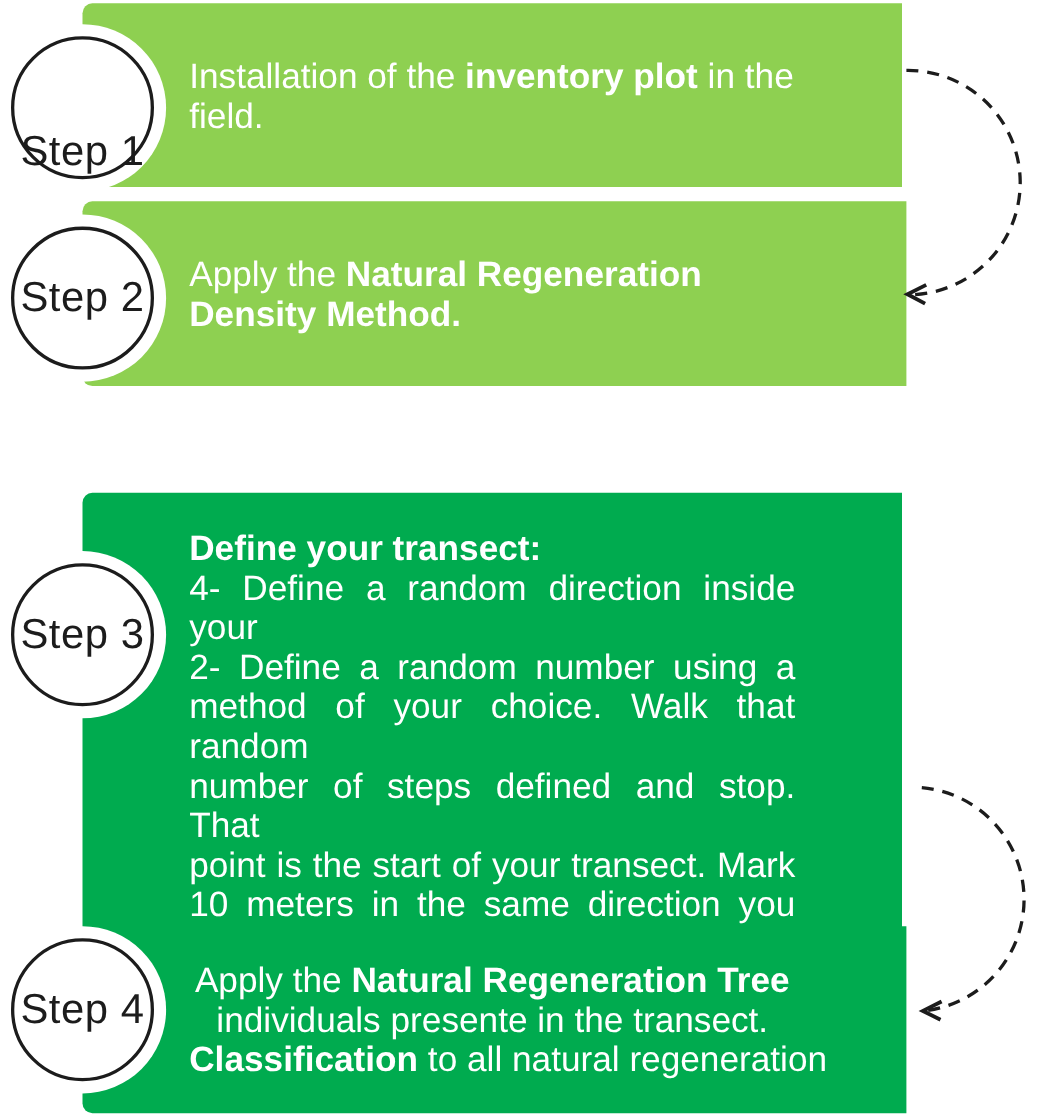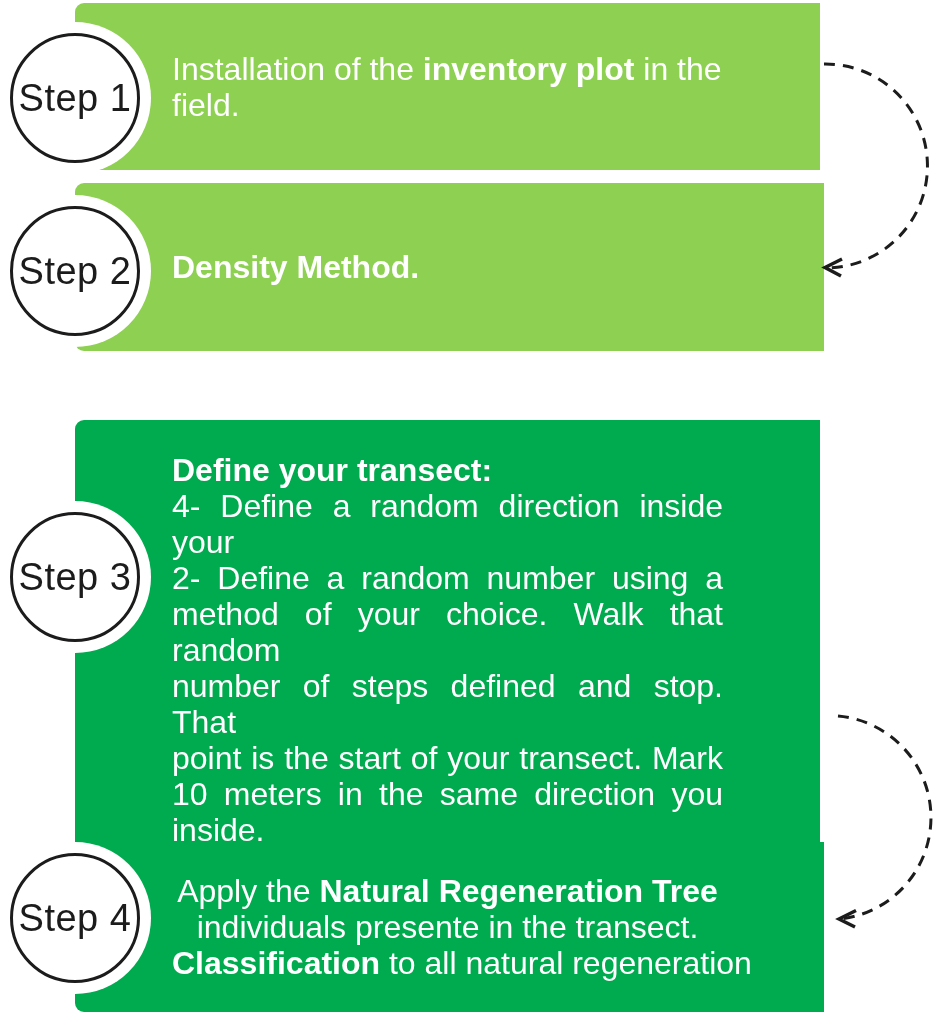--- a/index.html
+++ b/index.html
@@ -26,21 +26,21 @@
     border-radius:9px 0 0 9px;
     display:flex;
     flex-direction:column;
     justify-content:center;
     z-index:1;
   }
   .box.light{background:var(--box-light);}
   .box.dark{background:var(--box-dark);}
   .box-1{left:75px;top:3px;width:745px;height:167px;}
   .box-2{left:75px;top:183px;width:749px;height:168px;}
-  .box-3{left:75px;top:420px;width:745px;height:459px;}
+  .box-3{left:75px;top:448px;width:745px;height:459px;}
   .box-4{left:75px;top:842px;width:749px;height:170px;text-align:center;}
   .box-text{
     color:var(--box-text);
     font-size:32px;
     line-height:36px;
     padding-left:97px;
     width:648px; 
   }
   .box-text .line{white-space:nowrap;}
   .box-text .line.justify{
@@ -63,21 +63,21 @@
     border:3px solid var(--step-circle-border);
     display:flex;align-items:center;justify-content:center;
     z-index:3;
   }
   .step-label{
     color:var(--step-label-text);
     font-size:38px;
     letter-spacing:0.5px;
     white-space:nowrap;
   }
-  .halo-1{left:-1px;top:22px;}  .circle-1{left:10px;top:33px;}
+  .halo-1{left:-1px;top:22px;}  .circle-1{left:10px;top:33px;align-items:flex-end;}
   .halo-2{left:-1px;top:195px;} .circle-2{left:10px;top:206px;}
   .halo-3{left:-1px;top:501px;} .circle-3{left:10px;top:512px;}
   .halo-4{left:-1px;top:842px;} .circle-4{left:10px;top:853px;}
   .arrows-layer{
     position:absolute;left:0;top:0;
     width:945px;height:1014px;
     z-index:4;
     pointer-events:none;
   }
   .arrows-layer .arc{
@@ -104,20 +104,21 @@
         <div class="line"><span>field.</span></div>
       </div>
   </div>
   <div class="halo halo-1"></div>
   <div class="step-circle circle-1">
     <span class="step-label">Step 1</span>
   </div>
 
   <div class="box light box-2">
     <div class="box-text">
+        <div class="line"><span>Apply the </span><b>Natural Regeneration</b></div>
         <div class="line"><b>Density Method.</b></div>
       </div>
   </div>
   <div class="halo halo-2"></div>
   <div class="step-circle circle-2">
     <span class="step-label">Step 2</span>
   </div>
 
   <div class="box dark box-3">
     <div class="box-text">

